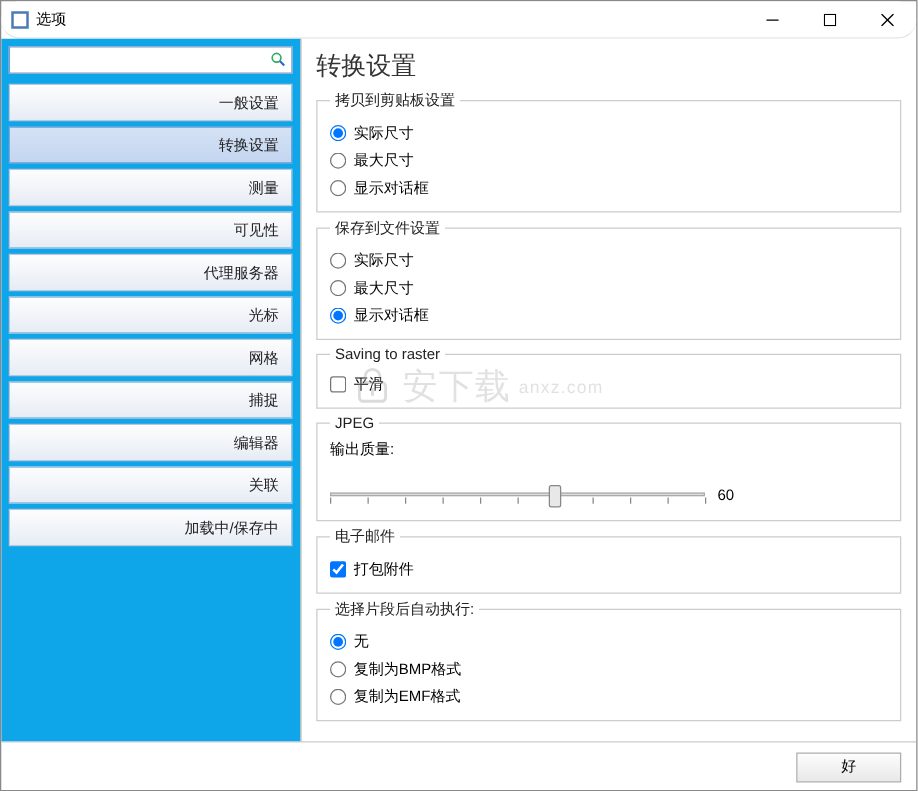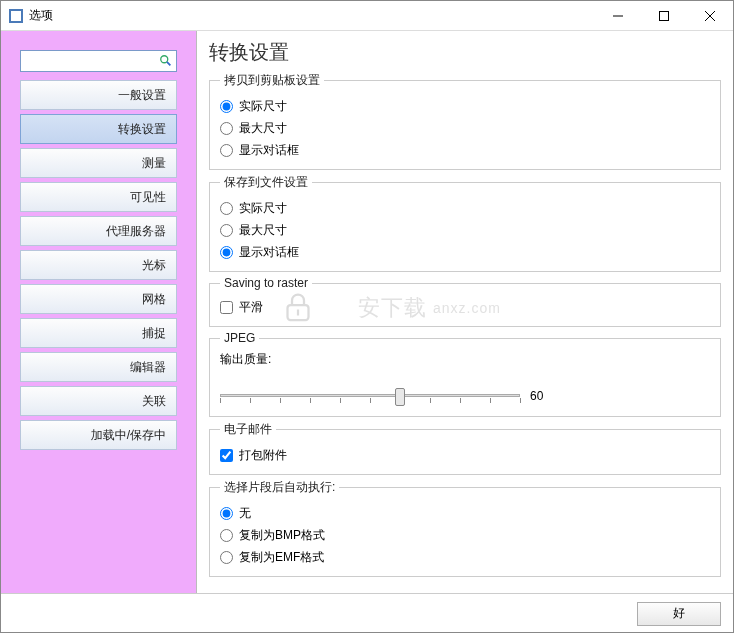--- a/index.html
+++ b/index.html
@@ -1,26 +1,26 @@
 <!DOCTYPE html>
 <html><head>
 <meta charset="utf-8">
 <style>
 * { box-sizing: border-box; margin: 0; padding: 0; font-family: "Microsoft YaHei", "SimSun", sans-serif; font-size: 12px; }
 body { background: #fff; width: 734px; height: 633px; overflow: hidden; border: 1px solid #888; }
 
-.titlebar { height: 30px; background: #fff; display: flex; align-items: center; padding-left: 8px; border-bottom: 1px solid #ddd; }
+.titlebar { height: 30px; background: #fff; display: flex; align-items: center; padding-left: 8px; border-bottom: 1px solid #ddd; border-radius: 15px; }
 .titlebar .appicon { width: 14px; height: 14px; border: 2px solid #4a7ab8; background: #fff; margin-right: 6px; }
 .titlebar .title { flex: 1; color: #000; }
 .titlebar .winbtn { width: 46px; height: 29px; display: flex; align-items: center; justify-content: center; cursor: default; }
 .titlebar .winbtn svg { stroke: #000; stroke-width: 1; fill: none; }
 
 .body { display: flex; height: 562px; }
 
-.sidebar { width: 196px; background: #f0abfc; border-right: 1px solid #bbb; padding: 19px; }
+.sidebar { width: 240px; background: #0ea5e9; border-right: 1px solid #bbb; padding: 6px; }
 .searchwrap { background: #fff; border: 1px solid #7a9ac9; height: 22px; display: flex; align-items: center; padding: 0 3px; margin-bottom: 8px; }
 .searchwrap input { border: none; outline: none; flex: 1; min-width: 0; }
 .searchwrap .sicon { width: 14px; height: 14px; }
 
 .navitem { height: 30px; background: linear-gradient(#fdfdfd, #e6ecf5); border: 1px solid #b8c6db; margin-bottom: 4px; display: flex; align-items: center; justify-content: flex-end; padding: 0 10px; cursor: default; color: #222; }
 .navitem.selected { background: linear-gradient(#d5e2f5, #c3d5f0); border: 1px solid #7ea3d6; }
 
 .main { flex: 1; padding: 8px 12px 8px 12px; overflow: hidden; }
 .page-title { font-size: 20px; color: #333; margin-bottom: 6px; font-weight: normal; }
 
@@ -34,21 +34,21 @@
 .slider { flex: 0 0 300px; height: 24px; position: relative; }
 .slider .track { position: absolute; top: 10px; left: 0; right: 0; height: 3px; background: #ddd; border: 1px solid #aaa; }
 .slider .tick { position: absolute; top: 14px; width: 1px; height: 5px; background: #888; }
 .slider .thumb { position: absolute; top: 4px; width: 10px; height: 18px; background: #e8e8e8; border: 1px solid #888; border-radius: 2px; }
 
 .footer { height: 40px; border-top: 1px solid #ccc; display: flex; justify-content: flex-end; align-items: center; padding: 0 12px; gap: 8px; }
 .footer button { width: 84px; height: 24px; background: linear-gradient(#fdfdfd, #e8e8e8); border: 1px solid #adadad; cursor: default; }
 
 .watermark { position: absolute; left: 280px; top: 290px; font-size: 28px; color: rgba(170,170,170,0.35); pointer-events: none; letter-spacing: 1px; display: flex; align-items: center; gap: 6px; }
 .watermark .wlock { width: 36px; height: 36px; opacity: 0.35; }
-.watermark .cn { font-size: 22px; margin-left: 36px; }
+.watermark .cn { font-size: 28px; }
 .watermark .en { font-size: 14px; }
 </style>
 </head>
 <body>
 
 <div class="titlebar">
   <div class="appicon"></div>
   <div class="title">选项</div>
   <div class="winbtn">
       <svg width="10" height="10">

